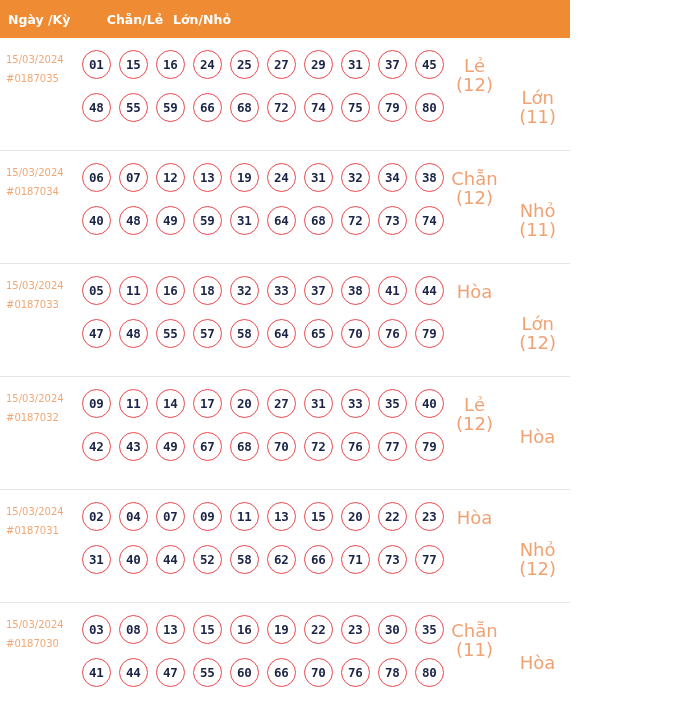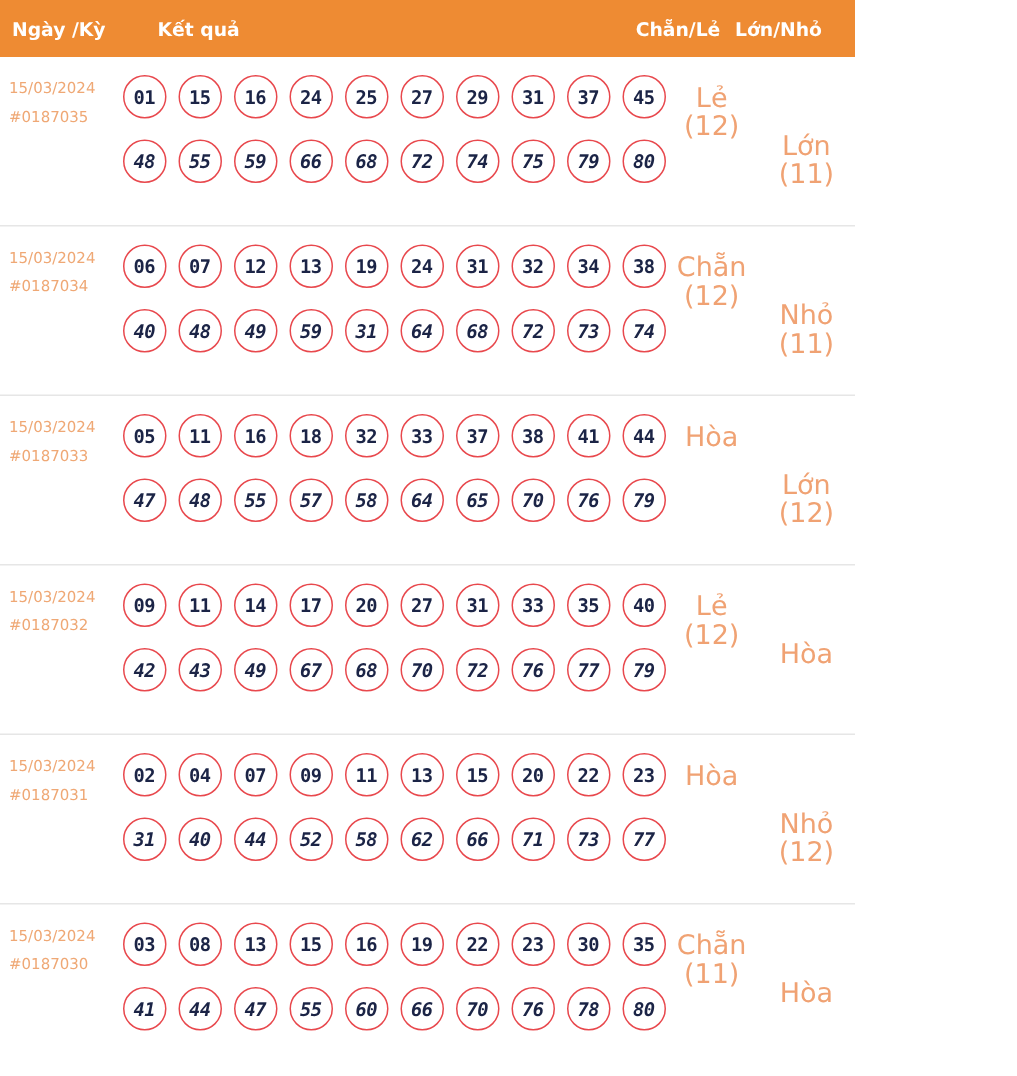--- a/index.html
+++ b/index.html
@@ -81,21 +81,21 @@
   .cell-result {
     flex: 1 1 auto;
     box-sizing: border-box;
     padding-left: 2px;
   }
   .num-line {
     display: flex;
     gap: 8px;
     margin-bottom: 14px;
   }
-  .num-line:last-child { margin-bottom: 0; font-style: italic; }
+  .num-line:last-child { margin-bottom: 0; }
 
   .ball {
     width: 29px;
     height: 29px;
     min-width: 29px;
     border: 1.5px solid #e8484d;
     border-radius: 50%;
     box-sizing: border-box;
     display: flex;
     align-items: center;
@@ -122,21 +122,20 @@
   .cell-oe .cnt, .cell-bs .cnt { display: block; }
   .cnt:empty { display: none; }
 </style>
 </head>
 <body>
 
 <div class="table">
 
   <div class="thead">
     <div class="th-date">Ngày /Kỳ</div>
-    <div class="th-result">Kết quả</div>
     <div class="th-oe">Chẵn/Lẻ</div>
     <div class="th-bs">Lớn/Nhỏ</div>
   </div>
 
   <div id="rows-container">
       <div class="row">
         <div class="cell-date">
           <span class="d-line">15/03/2024</span>
           <span class="d-line">#0187035</span>
         </div>

